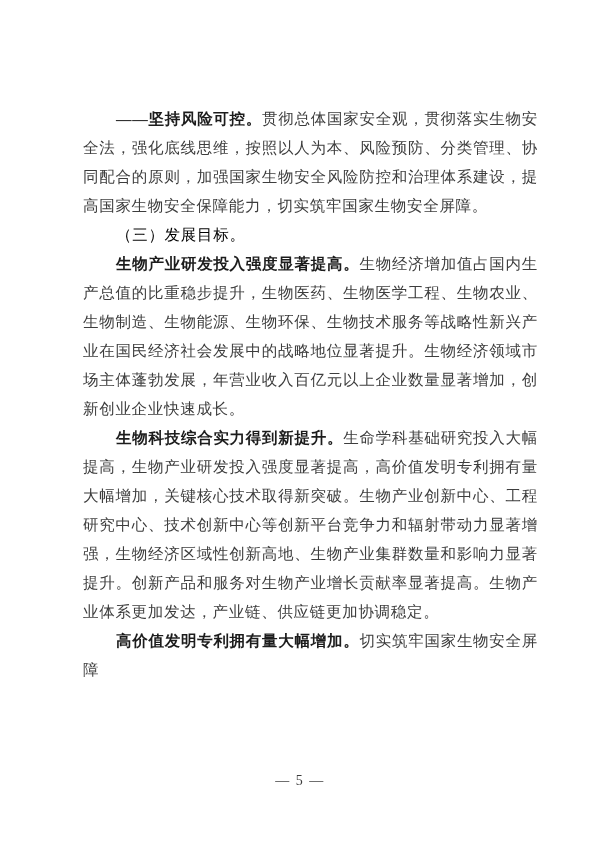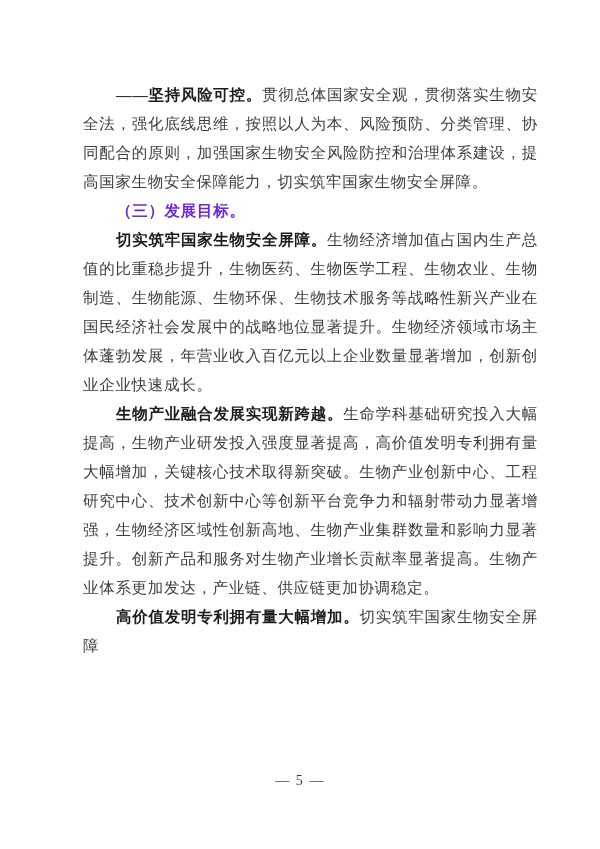--- a/index.html
+++ b/index.html
@@ -16,42 +16,42 @@
   }
   .page {
     position: absolute;
     top: 0; left: 0;
     width: 600px;
     height: 849px;
     background: #ffffff;
   }
   .text-block {
     position: absolute;
-    top: 80px;
+    top: 104px;
     left: 83px;
     width: 455px;
   }
   .para {
     margin: 0;
     padding: 0;
     text-indent: 33px;
     text-align: justify;
     font-size: 15.5px;
     line-height: 29px;
     letter-spacing: 0.7px;
     color: #3d3d3d;
     word-break: break-all;
   }
   .para .lead {
     font-weight: 700;
     color: #1c1c1c;
   }
   .para.heading .lead {
-    font-weight: 700;
-    color: #6d28d9;
+    font-weight: 400;
+    color: #000000;
   }
   .para .body {
     font-weight: 400;
   }
   .footer {
     position: absolute;
     top: 770px;
     left: 0;
     width: 600px;
     text-align: center;
@@ -61,18 +61,18 @@
     color: #3b3b3b;
   }
 </style>
 </head>
 <body>
 
 <div class="page">
   <div class="text-block" id="paragraphs">
       <p class="para dash-lead"><span class="lead">——坚持风险可控。</span><span class="body">贯彻总体国家安全观，贯彻落实生物安全法，强化底线思维，按照以人为本、风险预防、分类管理、协同配合的原则，加强国家生物安全风险防控和治理体系建设，提高国家生物安全保障能力，切实筑牢国家生物安全屏障。</span></p>
       <p class="para heading"><span class="lead">（三）发展目标。</span></p>
-      <p class="para bold-lead"><span class="lead">切实筑牢国家生物安全屏障。</span><span class="body">生物经济增加值占国内生产总值的比重稳步提升，生物医药、生物医学工程、生物农业、生物制造、生物能源、生物环保、生物技术服务等战略性新兴产业在国民经济社会发展中的战略地位显著提升。生物经济领域市场主体蓬勃发展，年营业收入百亿元以上企业数量显著增加，创新创业企业快速成长。</span></p>
-      <p class="para bold-lead"><span class="lead">生物产业融合发展实现新跨越。</span><span class="body">生命学科基础研究投入大幅提高，生物产业研发投入强度显著提高，高价值发明专利拥有量大幅增加，关键核心技术取得新突破。生物产业创新中心、工程研究中心、技术创新中心等创新平台竞争力和辐射带动力显著增强，生物经济区域性创新高地、生物产业集群数量和影响力显著提升。创新产品和服务对生物产业增长贡献率显著提高。生物产业体系更加发达，产业链、供应链更加协调稳定。</span></p>
+      <p class="para bold-lead"><span class="lead">生物产业研发投入强度显著提高。</span><span class="body">生物经济增加值占国内生产总值的比重稳步提升，生物医药、生物医学工程、生物农业、生物制造、生物能源、生物环保、生物技术服务等战略性新兴产业在国民经济社会发展中的战略地位显著提升。生物经济领域市场主体蓬勃发展，年营业收入百亿元以上企业数量显著增加，创新创业企业快速成长。</span></p>
+      <p class="para bold-lead"><span class="lead">生物科技综合实力得到新提升。</span><span class="body">生命学科基础研究投入大幅提高，生物产业研发投入强度显著提高，高价值发明专利拥有量大幅增加，关键核心技术取得新突破。生物产业创新中心、工程研究中心、技术创新中心等创新平台竞争力和辐射带动力显著增强，生物经济区域性创新高地、生物产业集群数量和影响力显著提升。创新产品和服务对生物产业增长贡献率显著提高。生物产业体系更加发达，产业链、供应链更加协调稳定。</span></p>
       <p class="para bold-lead"><span class="lead">高价值发明专利拥有量大幅增加。</span><span class="body">切实筑牢国家生物安全屏障</span></p>
     </div>
   <div class="footer">— 5 —</div>
 </div>
 
 </body></html>

